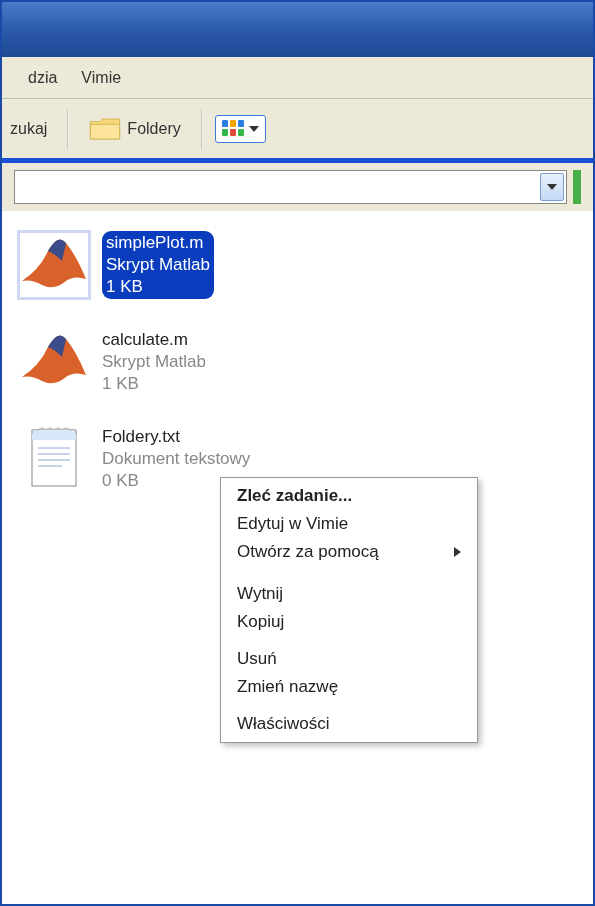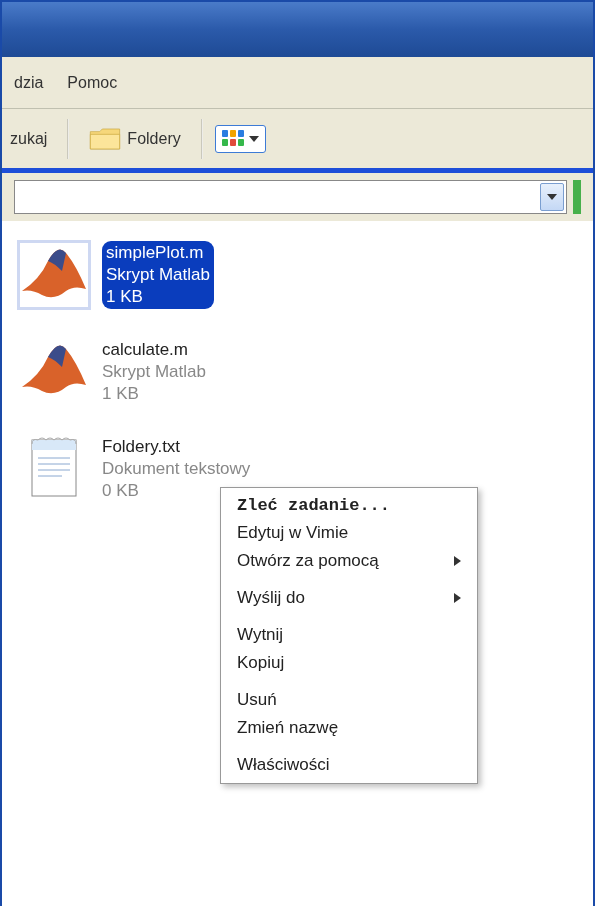--- a/index.html
+++ b/index.html
@@ -19,24 +19,24 @@
     height: 906px;
     border: 2px solid #1a4aa8;
   }
   .titlebar {
     height: 55px;
     background: linear-gradient(to bottom, #4a7bc9 0%, #2b5aaa 50%, #1e4a95 100%);
   }
   .menubar {
     display: flex;
     align-items: center;
-    height: 52px;
+    height: 42px;
     background: #ece9d8;
     border-bottom: 1px solid #c0c0b0;
-    padding-left: 0;
+    padding-left: 14px;
   }
   .menu-item {
     padding: 4px 12px;
     font-size: 16px;
     color: #333;
     cursor: default;
   }
   .toolbar {
     display: flex;
     align-items: center;
@@ -172,21 +172,21 @@
   .ctx-item {
     display: flex;
     align-items: center;
     justify-content: space-between;
     padding: 4px 14px;
     font-size: 17px;
     color: #222;
     cursor: default;
     white-space: nowrap;
   }
-  .ctx-item.bold { font-weight: bold; font-family: Liberation Mono, monospace; }
+  .ctx-item.bold { font-weight: bold; }
   .ctx-sep {
     height: 1px;
     background: #c8c8c8;
     margin: 4px 2px;
     border-bottom: 1px solid #fff;
   }
   .ctx-arrow::after {
     content: "";
     border-top: 5px solid transparent;
     border-bottom: 5px solid transparent;
@@ -195,21 +195,21 @@
   }
 </style>
 </head>
 <body>
 
 <div class="window">
   <div class="titlebar"></div>
 
   <div class="menubar">
     <div class="menu-item">dzia</div>
-    <div class="menu-item">Pomoc</div>
+    <div class="menu-item">Vimie</div>
   </div>
 
   <div class="toolbar">
     <div class="tool-btn">
       <span>zukaj</span>
     </div>
     <div class="sep"></div>
     <div class="tool-btn">
       <span class="folder-icon-small">
         <svg viewBox="0 0 48 40">
@@ -290,23 +290,20 @@
         <div class="ctx-item bold">
           <span>Zleć zadanie...</span>
         </div>
         <div class="ctx-item">
           <span>Edytuj w Vimie</span>
         </div>
         <div class="ctx-item ctx-arrow">
           <span>Otwórz za pomocą</span>
         </div>
         <div class="ctx-sep"></div>
-        <div class="ctx-item ctx-arrow">
-          <span>Wyślij do</span>
-        </div>
         <div class="ctx-sep"></div>
         <div class="ctx-item">
           <span>Wytnij</span>
         </div>
         <div class="ctx-item">
           <span>Kopiuj</span>
         </div>
         <div class="ctx-sep"></div>
         <div class="ctx-item">
           <span>Usuń</span>

